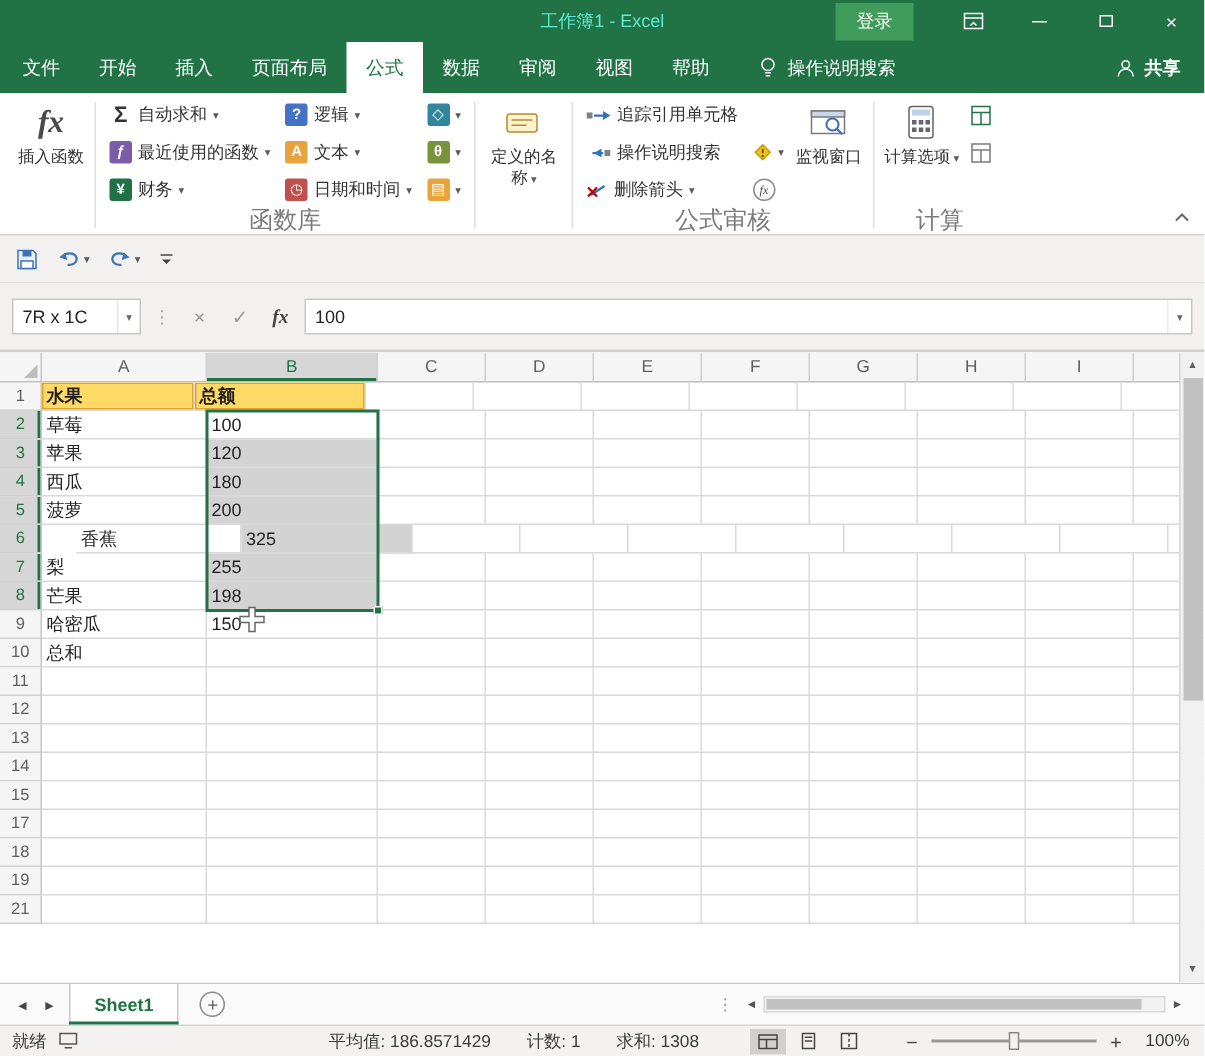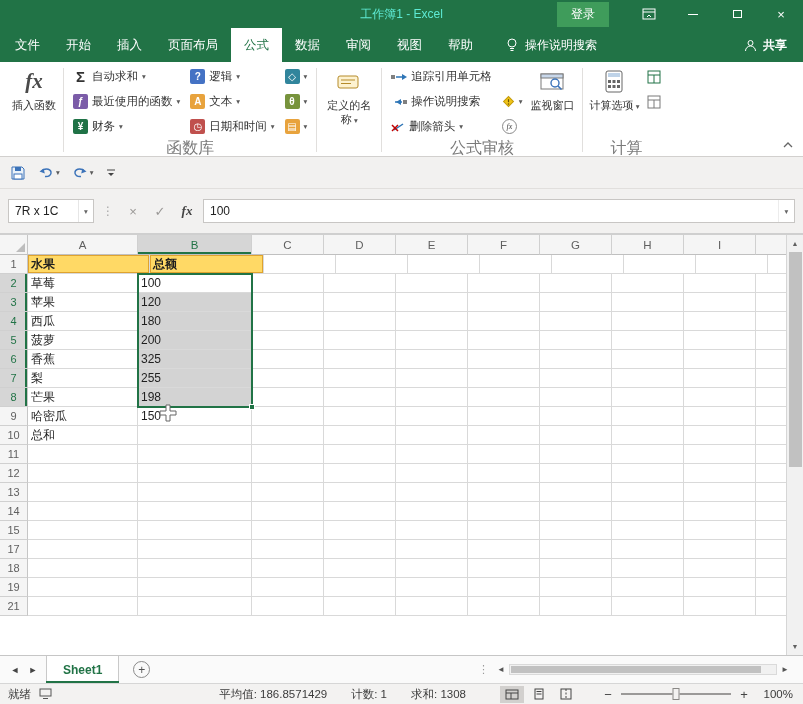--- a/index.html
+++ b/index.html
@@ -410,21 +410,21 @@
           <div class="chead" style="width: 72px;">D</div>
           <div class="chead" style="width: 72px;">E</div>
           <div class="chead" style="width: 72px;">F</div>
           <div class="chead" style="width: 72px;">G</div>
           <div class="chead" style="width: 72px;">H</div>
           <div class="chead" style="width: 72px;">I</div>
           <div class="chead hfill"></div>
         </div>
         <div class="grow">
           <div class="rhead">1</div>
-          <div class="cell title" style="width: 122px;">水果</div>
+          <div class="cell title" style="width: 102px;">水果</div>
           <div class="cell title" style="width: 114px;">总额</div>
           <div class="cell" style="width: 72px;"></div>
           <div class="cell" style="width: 72px;"></div>
           <div class="cell" style="width: 72px;"></div>
           <div class="cell" style="width: 72px;"></div>
           <div class="cell" style="width: 72px;"></div>
           <div class="cell" style="width: 72px;"></div>
           <div class="cell" style="width: 72px;"></div>
           <div class="cell rfill"></div>
         </div>
@@ -475,21 +475,21 @@
           <div class="cell" style="width: 72px;"></div>
           <div class="cell" style="width: 72px;"></div>
           <div class="cell" style="width: 72px;"></div>
           <div class="cell" style="width: 72px;"></div>
           <div class="cell" style="width: 72px;"></div>
           <div class="cell" style="width: 72px;"></div>
           <div class="cell rfill"></div>
         </div>
         <div class="grow">
           <div class="rhead sel">6</div>
-          <div class="cell" style="width: 110px;">香蕉</div>
+          <div class="cell" style="width: 110px; margin-left: 23px;">香蕉</div>
           <div class="cell sel" style="width: 114px;">325</div>
           <div class="cell" style="width: 72px;"></div>
           <div class="cell" style="width: 72px;"></div>
           <div class="cell" style="width: 72px;"></div>
           <div class="cell" style="width: 72px;"></div>
           <div class="cell" style="width: 72px;"></div>
           <div class="cell" style="width: 72px;"></div>
           <div class="cell" style="width: 72px;"></div>
           <div class="cell rfill"></div>
         </div>

